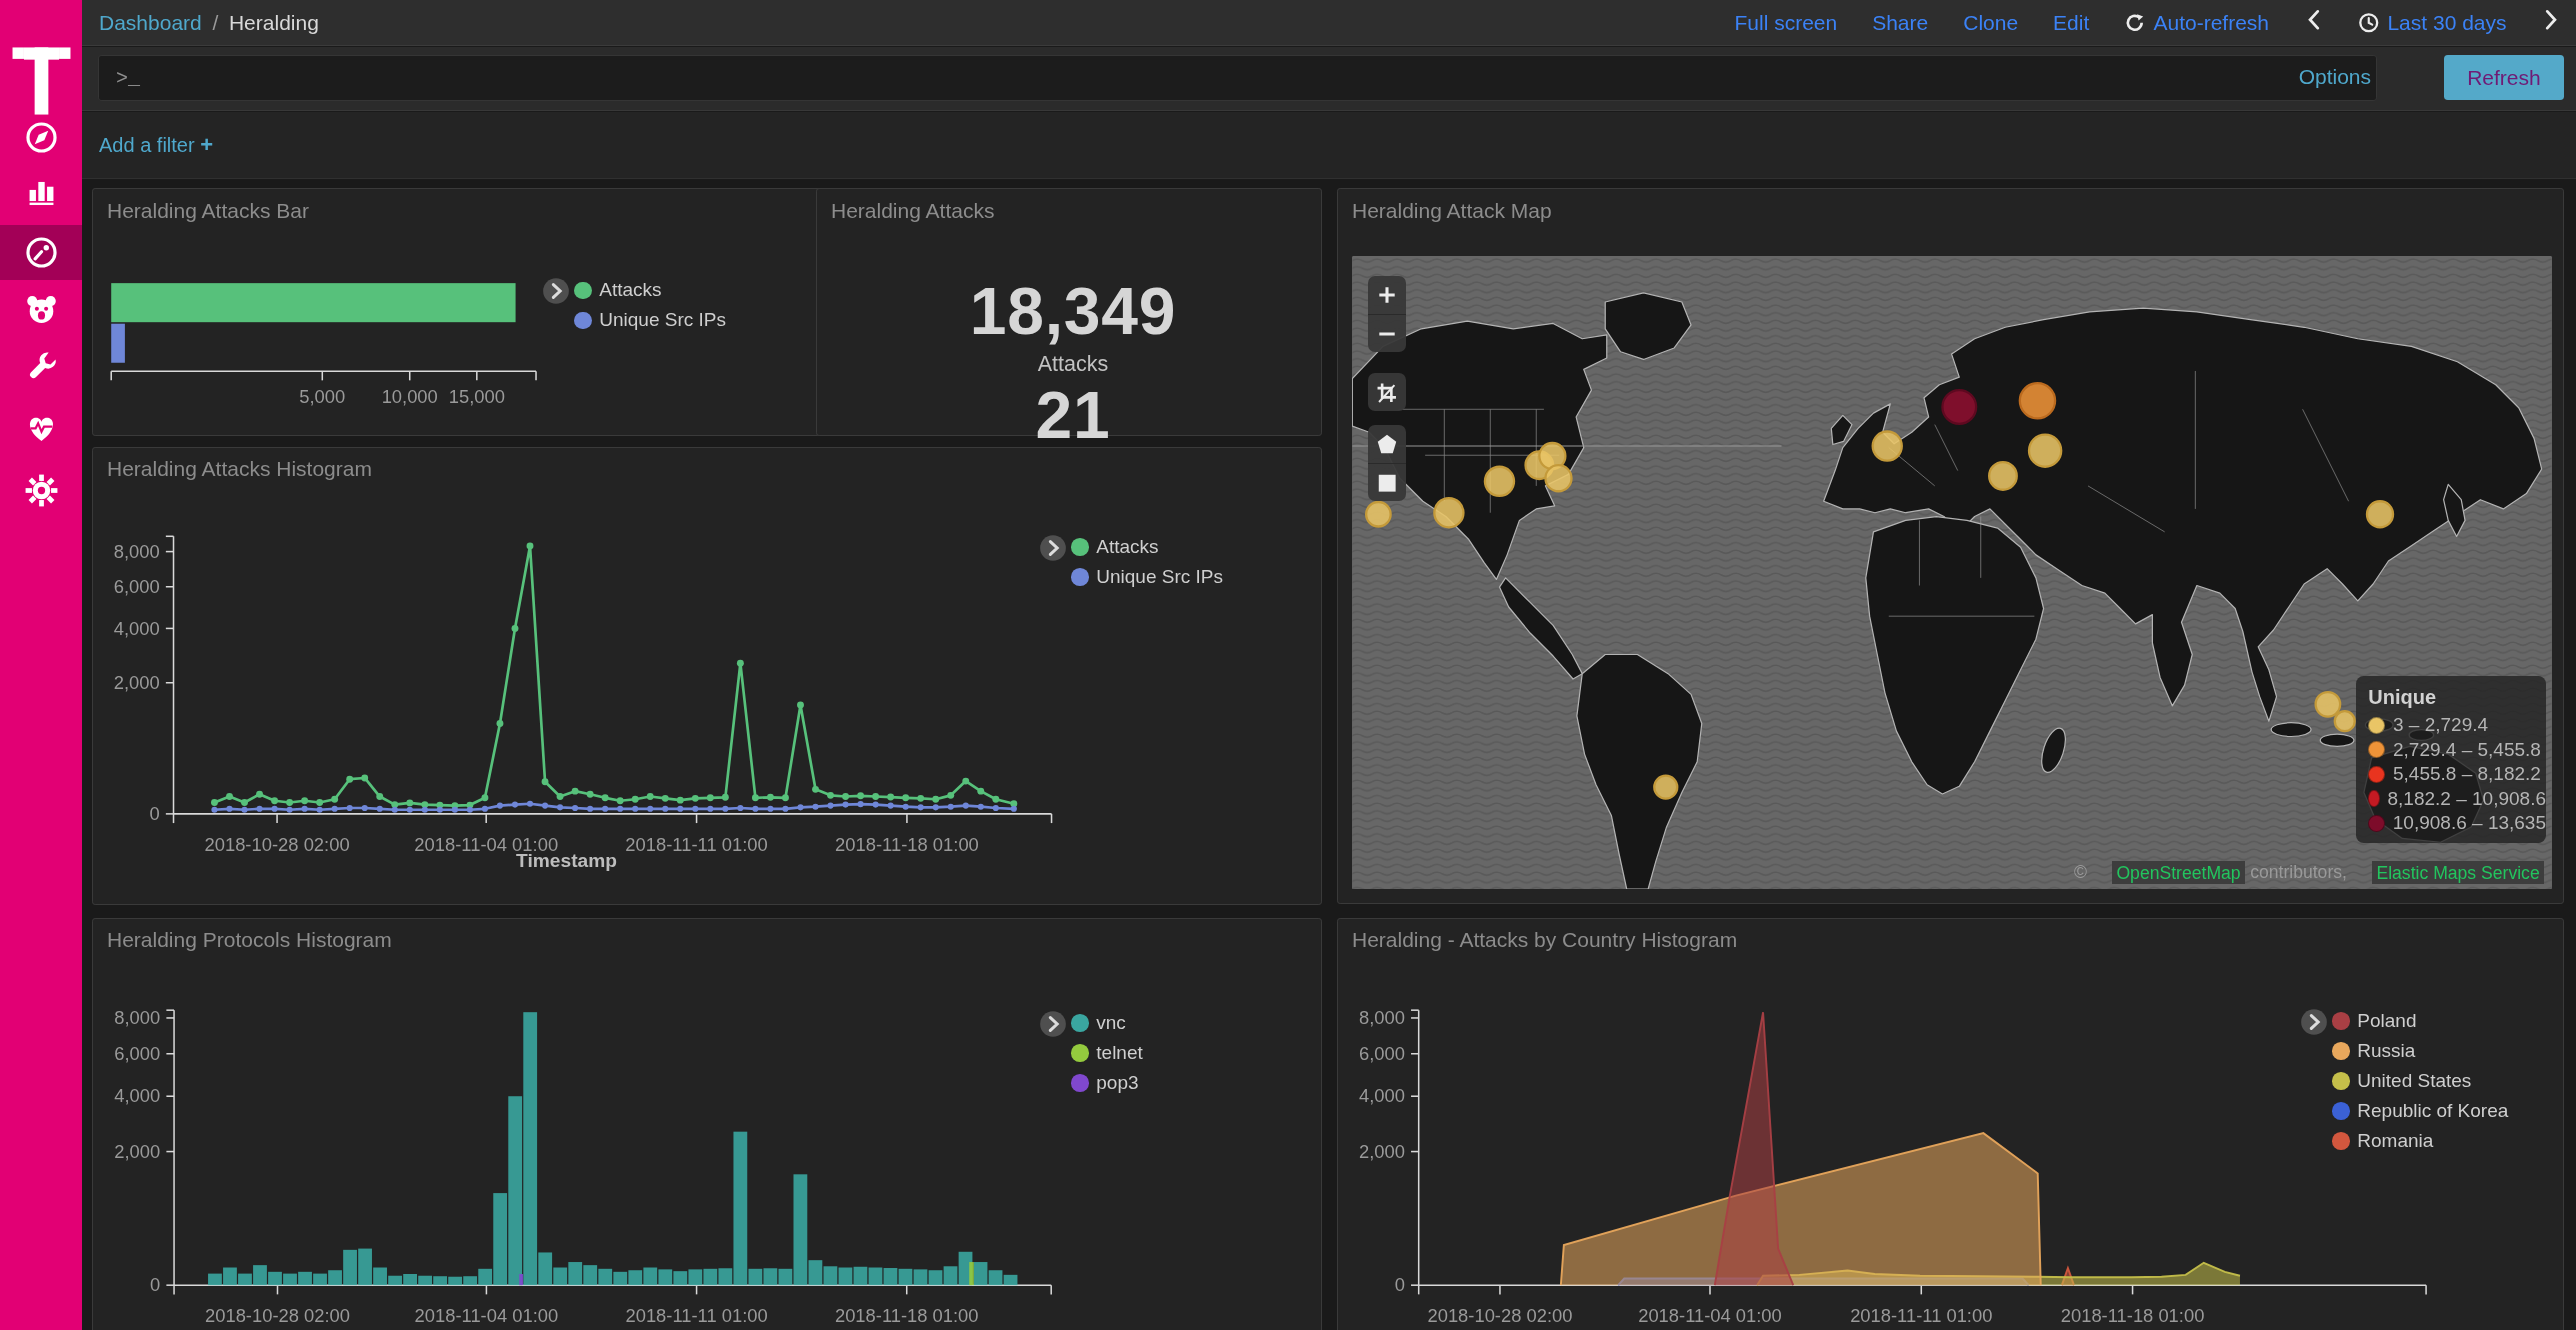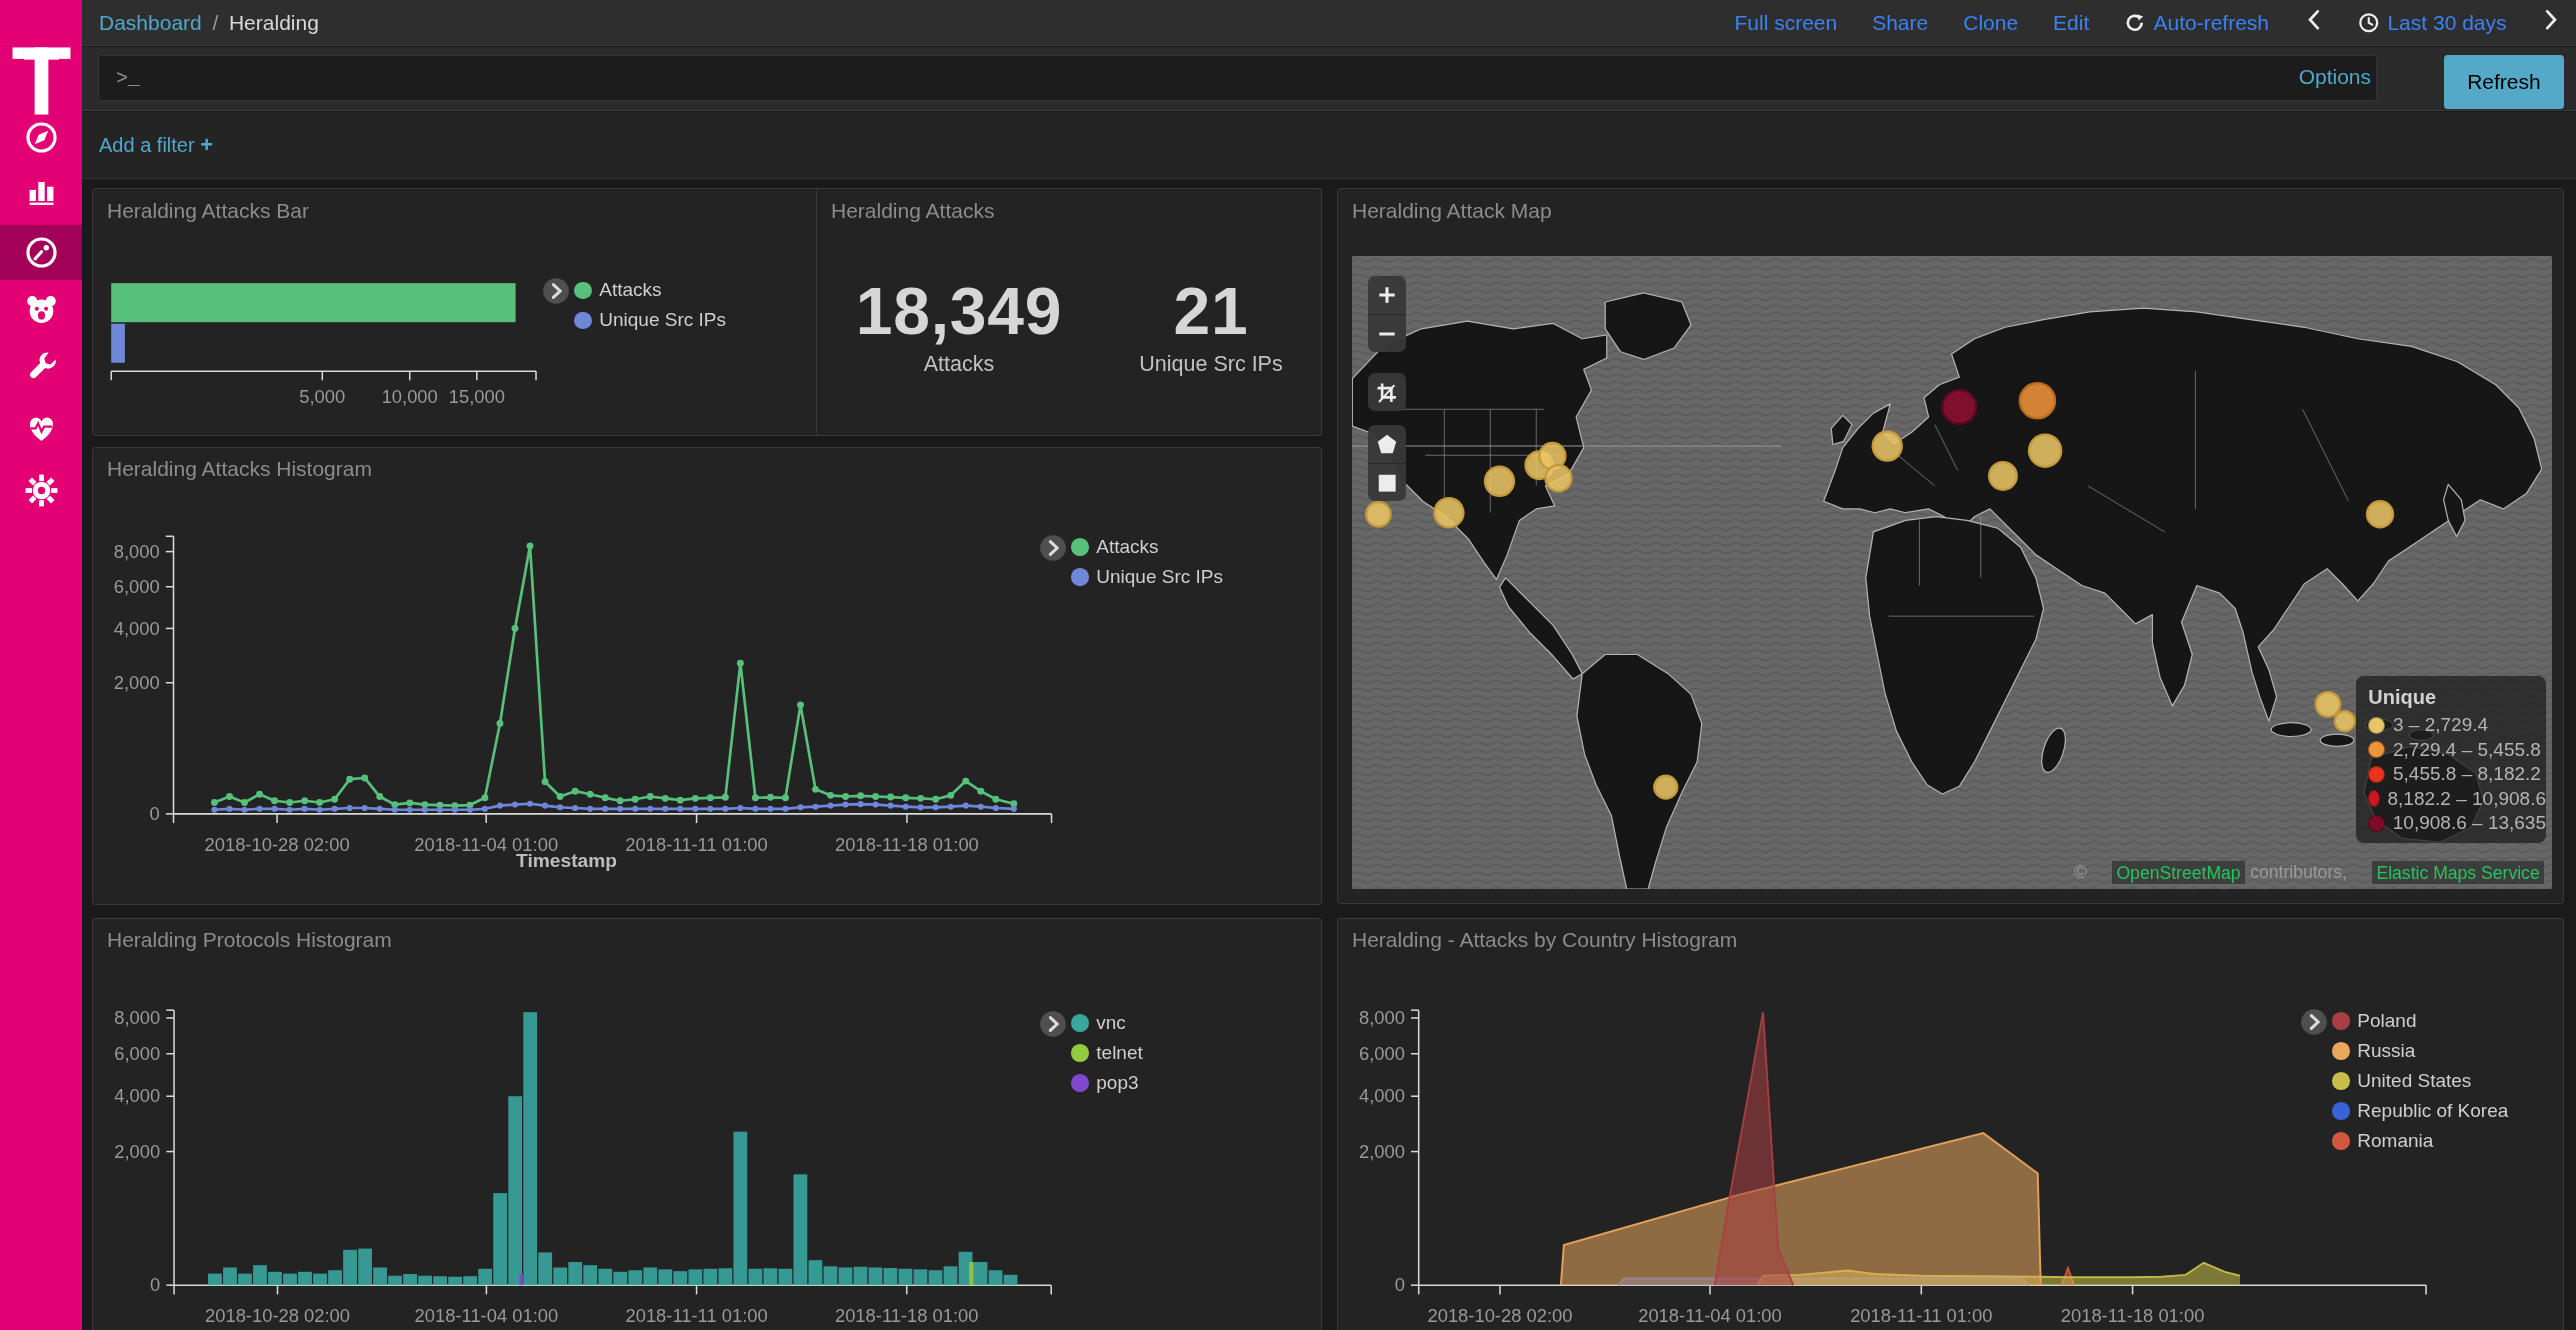--- a/index.html
+++ b/index.html
@@ -28,22 +28,22 @@
   
   #querybar { position:absolute; left:82px; top:47px; width:2494px; height:64px; background:#2b2b2b;
     border-bottom:0.8px solid #383838; }
   #search-box { position:absolute; left:16px; top:8.4px; width:2279px; height:46px; background:#1c1c1c;
     border:0.8px solid #353535; border-radius:3.1px; display:flex; align-items:center; }
   #search-prompt { font-family:"Liberation Mono", monospace; color:#8f8f8f; font-size:20px; margin:0 14px 0 17px; }
   #search-input { flex:1; background:transparent; border:none; outline:none; color:#cfcfcf; font-size:21px;
     font-family:"Liberation Sans", sans-serif; }
   #search-input::placeholder { color:#757575; }
   #options-link { position:absolute; right:205px; top:18.4px; font-size:21px; color:#4fa8cc; cursor:pointer; }
-  #refresh-btn { position:absolute; right:12.3px; top:8.4px; width:74px; height:54px; background:#54a9c9;
-    border:none; border-radius:3.8px; font-size:21px; color:#000000; cursor:pointer; width:auto; padding:0 23px;
+  #refresh-btn { position:absolute; right:12.3px; top:8.4px; width:74px; height:45px; background:#54a9c9;
+    border:none; border-radius:3.8px; font-size:21px; color:#701a75; cursor:pointer; width:auto; padding:0 23px;
     font-family:"Liberation Sans", sans-serif; }
 
   
   #filterbar { position:absolute; left:82px; top:112px; width:2494px; height:67px; background:#242424;
     border-bottom:0.8px solid #303030; }
   #add-filter { position:absolute; left:17px; top:20px; font-size:20px; color:#4fa8cc; cursor:pointer; }
   #add-filter b { font-size:22px; font-weight:bold; }
 
   
   #dash { position:absolute; left:82px; top:180px; width:2494px; height:1151px; background:#1a1a1a; }
@@ -51,21 +51,21 @@
   .panel-title { position:absolute; left:14px; top:9.2px; font-size:21px; color:#8c8c8c; z-index:2; white-space:nowrap; }
 
   
   .legend { position:absolute; z-index:3; }
   .legend-row { display:flex; align-items:center; height:30px; position:relative; }
   .legend-dot { width:17.6px; height:17.6px; border-radius:50%; margin-right:7.7px; flex:0 0 auto; }
   .legend-label { font-size:19px; color:#cfcfcf; white-space:nowrap; }
   .legend-chevron { position:absolute; left:-32px; top:1.5px; }
 
   
-  .metric-wrap { position:absolute; left:16px; top:84px; width:100%; display:flex; }
+  .metric-wrap { position:absolute; left:4px; top:84px; width:100%; display:flex;flex-direction:column; }
   .metric { flex:1; text-align:center; }
   .metric-value { font-size:66px; font-weight:bold; color:#d6d6d6; letter-spacing:0.8px; }
   .metric-label { font-size:21.5px; color:#c2c2c2; margin-top:3.1px; }
 
   
   #map-wrap { position:absolute; left:14px; top:67px; width:1200px; height:633px; overflow:hidden; border-radius:1.5px; background:#646464; }
   .map-ctl-group { position:absolute; left:16px; width:38px; background:rgba(56,56,56,.95); border-radius:7px; overflow:hidden; z-index:4; }
   .map-ctl { width:38px; height:38px; display:flex; align-items:center; justify-content:center; color:#ececec;
     font-size:26px; cursor:pointer; }
   .map-ctl + .map-ctl { border-top:0.8px solid #2a2a2a; }

